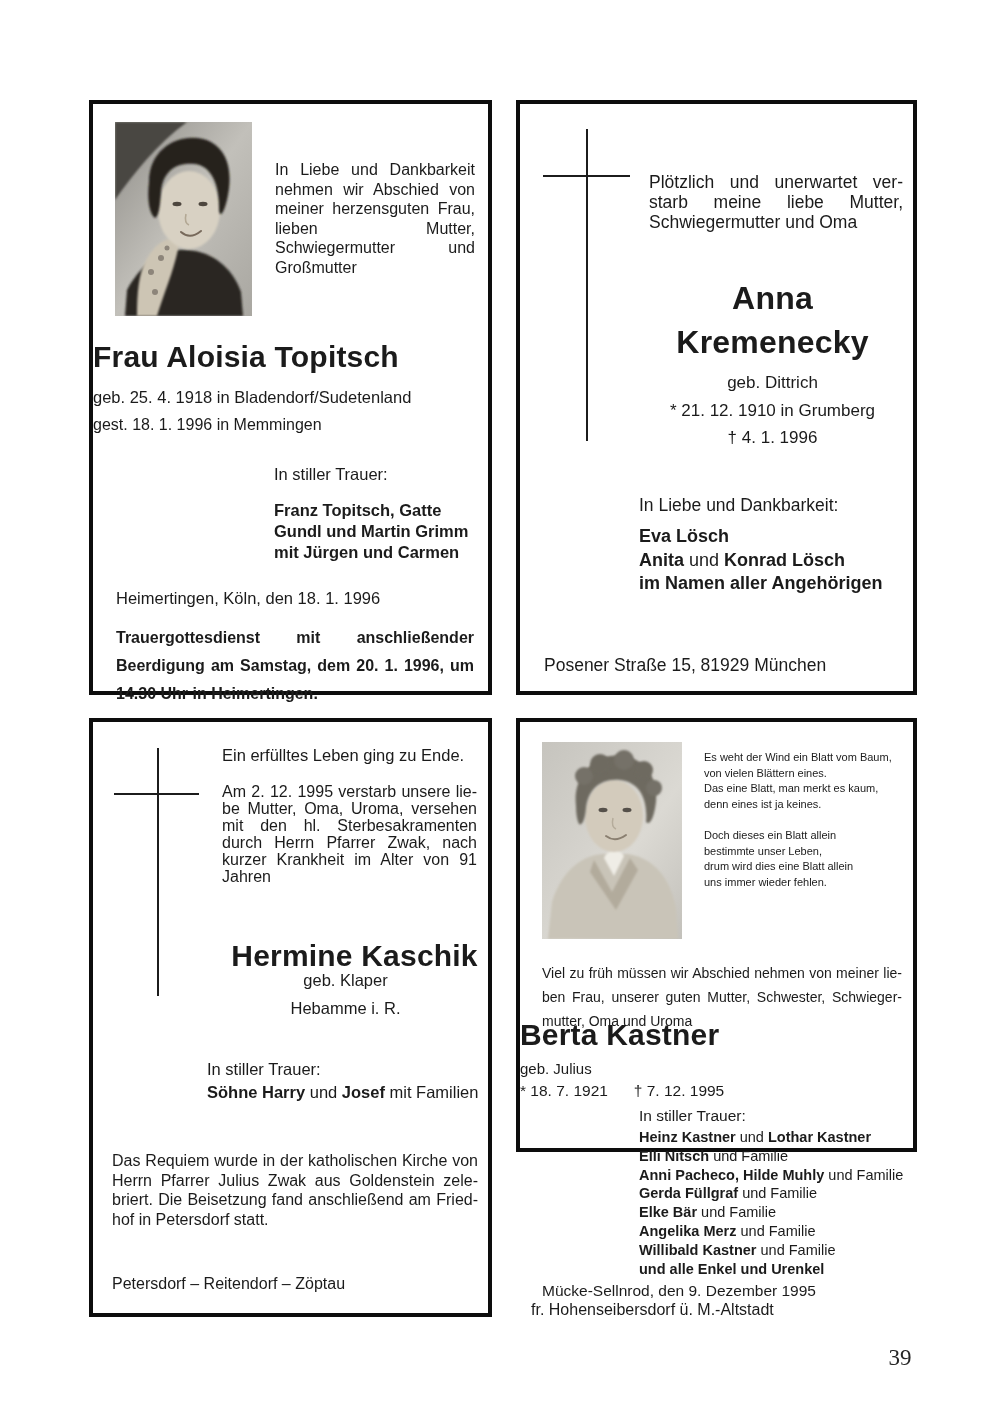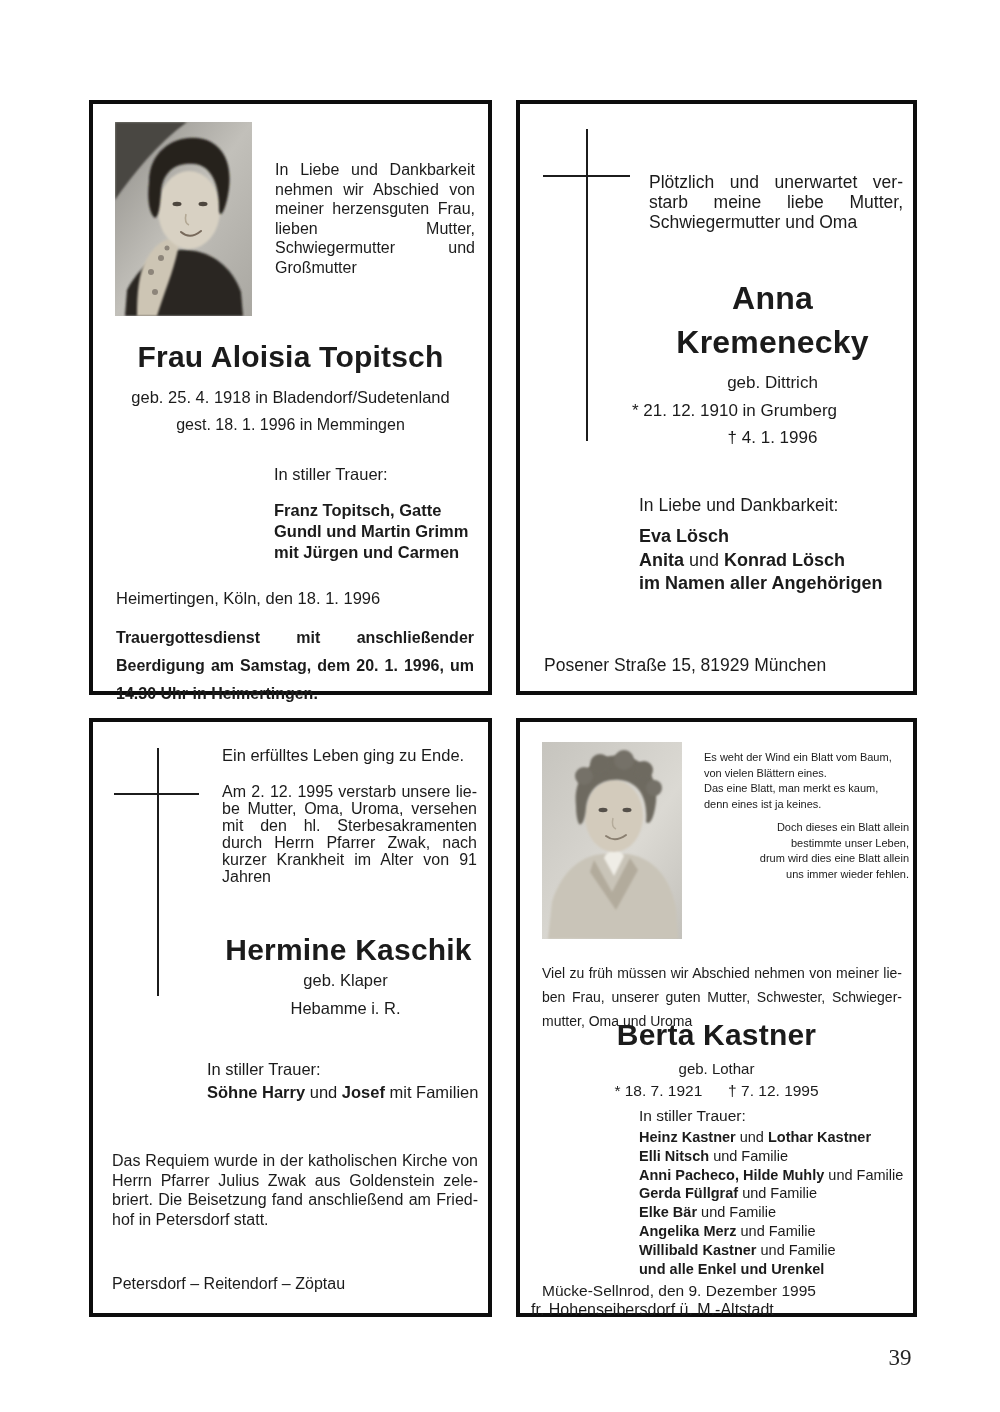--- a/index.html
+++ b/index.html
@@ -3,24 +3,24 @@
 <meta charset="utf-8">
 <style>
   html,body{margin:0;padding:0;background:#e8e8e6;}
   .page{position:relative;width:1000px;height:1412px;background:#ffffff;
         font-family:"Liberation Sans","DejaVu Sans",sans-serif;color:#1b1b1b;overflow:hidden;}
   .notice{position:absolute;border:4px solid #0d0d0d;background:#fff;box-sizing:border-box;}
   .notice *{box-sizing:border-box;}
   #box-topitsch  {left:89px; top:100px;width:403px;height:595px;}
   #box-kremenecky{left:516px;top:100px;width:401px;height:595px;}
   #box-kaschik   {left:89px; top:718px;width:403px;height:599px;}
-  #box-kastner   {left:516px;top:718px;width:401px;height:599px;}
+  #box-kastner   {left:516px;top:718px;width:401px;height:434px;}
 
   .abs{position:absolute;}
-  .center{text-align:center;left:0;right:0;}
+  .center{text-align:left;left:0;right:0;}
   .justify{text-align:justify;}
   .seg-b{font-weight:700;}
   .name-big{font-weight:700;letter-spacing:.2px;white-space:nowrap;}
 
   
   .cross-v,.cross-h{position:absolute;background:#1c1c1c;}
 
   
   .photo{position:absolute;overflow:hidden;}
   .photo svg{display:block;width:100%;height:100%;}
@@ -36,21 +36,21 @@
   #b1-place{left:23px;top:485px;font-size:16.5px;}
   #b1-service{left:23px;top:520px;width:358px;font-size:16px;line-height:28px;font-weight:bold;}
 
   
   #b2-cross-v{left:66px;top:25px;width:2px;height:312px;}
   #b2-cross-h{left:23px;top:71px;width:87px;height:2px;}
   #b2-intro{left:129px;top:69px;width:254px;font-size:17.5px;line-height:19.8px;}
   #b2-name1{left:112px;width:281px;text-align:center;top:176px;font-size:32px;}
   #b2-name2{left:112px;width:281px;text-align:center;top:220px;font-size:32px;}
   #b2-geb {left:112px;width:281px;text-align:center;top:269px;font-size:17px;}
-  #b2-born{left:112px;width:281px;top:297px;font-size:17px;}
+  #b2-born{left:112px;width:281px;text-align:center;top:297px;font-size:17px;}
   #b2-died{left:112px;width:281px;text-align:center;top:324px;font-size:17px;}
   #b2-liebe{left:119px;top:391px;font-size:17.5px;}
   #b2-mourners{left:119px;top:421px;font-size:18px;line-height:23.7px;}
   #b2-address{left:24px;top:551px;font-size:17.5px;}
 
   
   #b3-cross-v{left:64px;top:26px;width:2px;height:248px;}
   #b3-cross-h{left:21px;top:71px;width:85px;height:2px;}
   #b3-opening{left:129px;top:24px;font-size:16.5px;}
   #b3-intro{left:129px;top:61px;width:255px;font-size:16px;line-height:17px;}
@@ -59,21 +59,21 @@
   #b3-prof{left:112px;width:281px;text-align:center;top:277px;font-size:16.5px;}
   #b3-trauer{left:114px;top:338px;font-size:16.5px;}
   #b3-mourner{left:114px;top:361px;font-size:16.5px;}
   #b3-requiem{left:19px;top:429px;width:366px;font-size:16px;line-height:19.5px;}
   #b3-towns{left:19px;top:553px;font-size:16px;}
 
   
   #b4-photo{left:22px;top:20px;width:140px;height:197px;}
   #b4-poem{left:184px;top:28px;width:205px;font-size:11px;line-height:15.5px;}
   #b4-poem .stanza{white-space:pre-line;}
-  #b4-poem .stanza+.stanza{margin-top:8px;text-align:right;}
+  #b4-poem .stanza+.stanza{margin-top:16px;}
   #b4-intro{left:22px;top:239px;width:360px;font-size:14px;line-height:24px;}
   #b4-name{top:296px;font-size:30px;}
   #b4-geb {top:338px;font-size:15px;}
   #b4-dates{top:360px;font-size:15.5px;white-space:pre;}
   #b4-trauer{left:119px;top:385px;font-size:15.5px;}
   #b4-list{left:119px;top:406px;font-size:14.5px;line-height:18.8px;}
   #b4-place{left:22px;top:560px;font-size:15.5px;}
   #b4-origin{left:11px;top:579px;font-size:16px;}
 
   #page-number{position:absolute;left:870px;top:1345px;width:60px;text-align:center;
@@ -143,21 +143,21 @@
       <div><span class="seg-b">im Namen aller Angehörigen</span></div>
     </div>
     <div class="abs" id="b2-address">Posener Straße 15, 81929 München</div>
   </section>
 
   <section class="notice" id="box-kaschik">
     <div class="cross-v" id="b3-cross-v"></div>
     <div class="cross-h" id="b3-cross-h"></div>
     <div class="abs" id="b3-opening">Ein erfülltes Leben ging zu Ende.</div>
     <p class="abs justify" id="b3-intro" style="margin:0;">Am 2. 12. 1995 verstarb unsere lie­be Mutter, Oma, Uroma, versehen mit den hl. Sterbesakramenten durch Herrn Pfarrer Zwak, nach kurzer Krankheit im Alter von 91 Jahren</p>
-    <h2 class="abs name-big" id="b3-name" style="margin:3px;">Hermine Kaschik</h2>
+    <h2 class="abs name-big" id="b3-name" style="margin:9px;">Hermine Kaschik</h2>
     <div class="abs" id="b3-geb">geb. Klaper</div>
     <div class="abs" id="b3-prof">Hebamme i. R.</div>
     <div class="abs" id="b3-trauer">In stiller Trauer:</div>
     <div class="abs" id="b3-mourner"><span class="seg-b">Söhne Harry</span><span> und </span><span class="seg-b">Josef</span><span> mit Familien</span></div>
     <p class="abs justify" id="b3-requiem" style="margin:0;">Das Requiem wurde in der katholischen Kirche von Herrn Pfarrer Julius Zwak aus Goldenstein zele­briert. Die Beisetzung fand anschließend am Fried­hof in Petersdorf statt.</p>
     <div class="abs" id="b3-towns">Petersdorf – Reitendorf – Zöptau</div>
   </section>
 
   <section class="notice" id="box-kastner">
     <div class="photo abs" id="b4-photo">
@@ -194,21 +194,21 @@
 von vielen Blättern eines.
 Das eine Blatt, man merkt es kaum,
 denn eines ist ja keines.</div>
       <div class="stanza">Doch dieses ein Blatt allein
 bestimmte unser Leben,
 drum wird dies eine Blatt allein
 uns immer wieder fehlen.</div>
     </div>
     <p class="abs justify" id="b4-intro" style="margin:0;">Viel zu früh müssen wir Abschied nehmen von meiner lie­ben Frau, unserer guten Mutter, Schwester, Schwieger­mutter, Oma und Uroma</p>
     <h2 class="abs center name-big" id="b4-name" style="margin:0;">Berta Kastner</h2>
-    <div class="abs center" id="b4-geb">geb. Lothar</div>
+    <div class="abs center" id="b4-geb">geb. Julius</div>
     <div class="abs center" id="b4-dates">* 18. 7. 1921      † 7. 12. 1995</div>
     <div class="abs" id="b4-trauer">In stiller Trauer:</div>
     <div class="abs" id="b4-list">
       <div><span class="seg-b">Heinz Kastner</span><span> und </span><span class="seg-b">Lothar Kastner</span></div>
       <div><span class="seg-b">Elli Nitsch</span><span> und Familie</span></div>
       <div><span class="seg-b">Anni Pacheco, Hilde Muhly</span><span> und Familie</span></div>
       <div><span class="seg-b">Gerda Füllgraf</span><span> und Familie</span></div>
       <div><span class="seg-b">Elke Bär</span><span> und Familie</span></div>
       <div><span class="seg-b">Angelika Merz</span><span> und Familie</span></div>
       <div><span class="seg-b">Willibald Kastner</span><span> und Familie</span></div>

